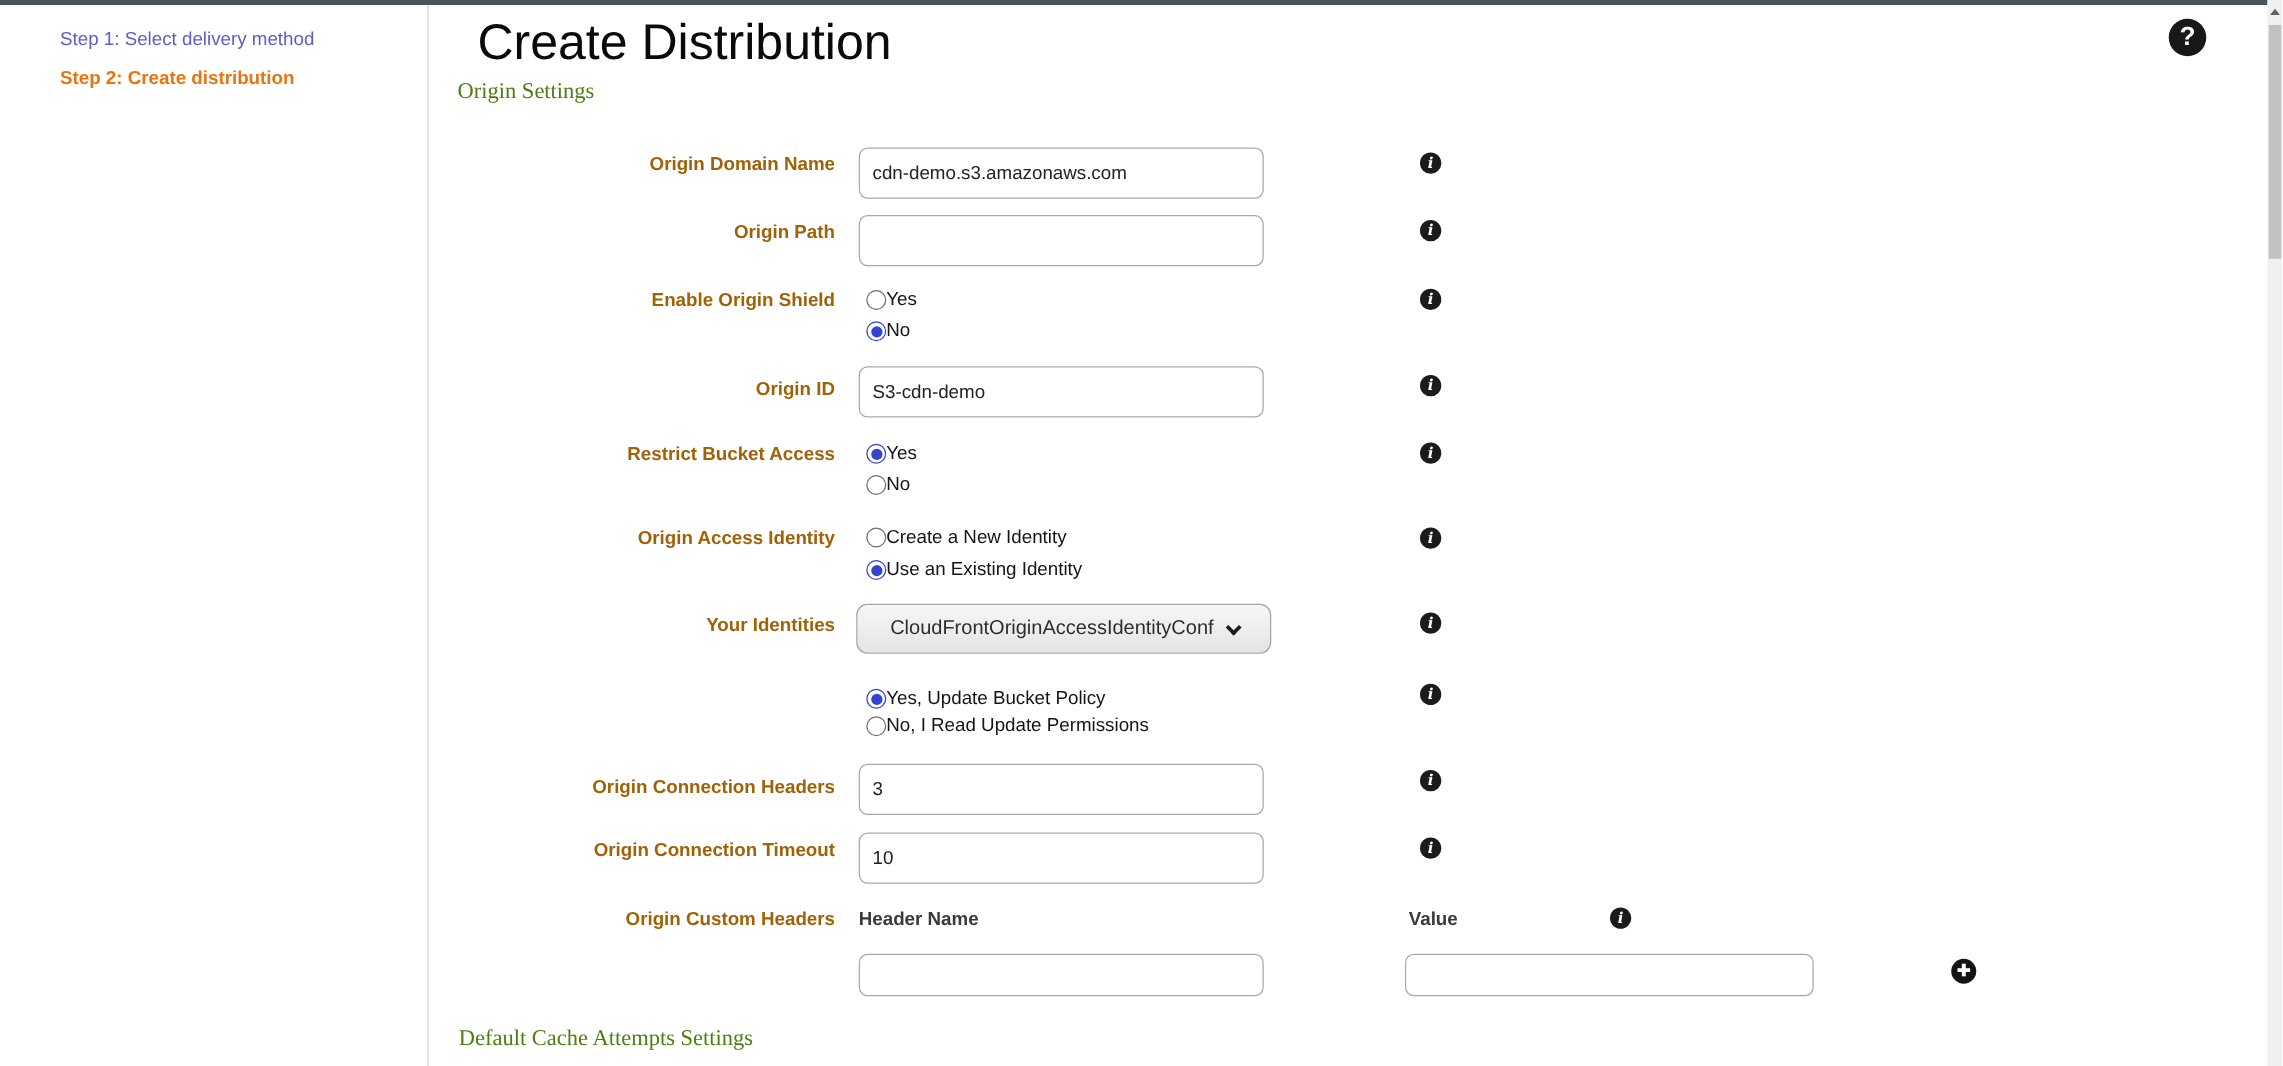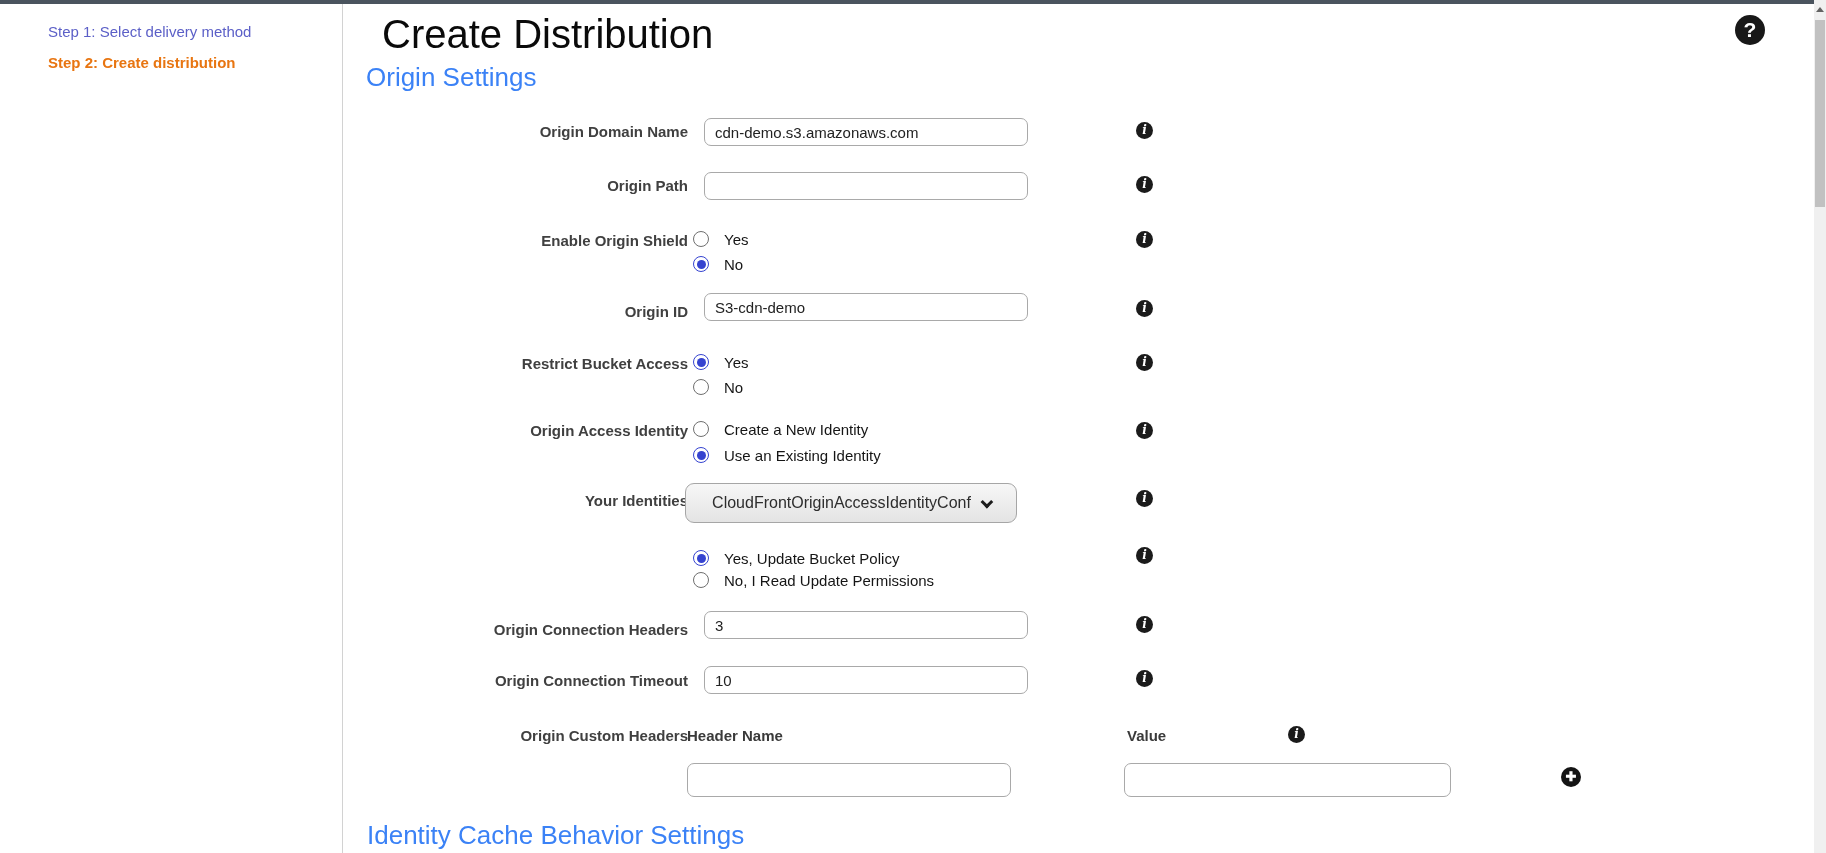--- a/index.html
+++ b/index.html
@@ -11,35 +11,35 @@
   .topbar { position:absolute; left:0; top:0; width:1814px; height:4px; background:#4a545e; }
 
   
   .divider { position:absolute; left:342px; top:4px; width:1px; height:849px; background:#d2d2d2; }
   .step { position:absolute; left:48px; font-size:15px; line-height:19px; cursor:pointer; }
   .step1 { top:22px; color:#5b5fc7; font-weight:400; }
   .step2 { top:53px; color:#e87511; font-weight:700; }
 
   
   .h1 { position:absolute; left:382px; top:12px; font-size:40px; font-weight:400; color:#0a0a0a; }
-  .h2 { position:absolute; font-size:26px; font-weight:400; color:#3b82f6; }
+  .h2 { position:absolute; font-size:18px; font-weight:400; color:#4d7c0f;font-family:Liberation Serif, serif; }
   .h2-origin { left:366px; top:62px; }
   .h2-cache  { left:367px; top:820px; }
 
   
-  .flabel { position:absolute; left:362px; width:326px; text-align:right;
-            font-size:15px; font-weight:700; color:#404040; line-height:19px; }
+  .flabel { position:absolute; left:342px; width:326px; text-align:right;
+            font-size:15px; font-weight:700; color:#a16207; line-height:19px; }
   .flabel2 { line-height:21px; }
-  .tinput { position:absolute; left:704px; width:324px; height:28px;
+  .tinput { position:absolute; left:687px; width:324px; height:41px;
             border:1px solid #a9a9a9; border-radius:7px; background:#fff;
             font-size:15px; color:#222; padding:0 10px;
             font-family:"Liberation Sans", sans-serif; }
   .collabel { position:absolute; font-size:15px; font-weight:700; color:#3a3a3a; line-height:19px; }
 
-  .ropt { position:absolute; display:flex; gap:15px; cursor:pointer; }
+  .ropt { position:absolute; display:flex; align-items:center; gap:0; cursor:pointer; }
   .radio { width:16px; height:16px; border-radius:50%; border:1px solid #6f6f6f;
            background:#fff; display:inline-block; position:relative; flex:0 0 16px; }
   .radio.checked { border-color:#3543d0; }
   .radio.checked::after { content:''; position:absolute; left:2.5px; top:2.5px;
            width:9px; height:9px; border-radius:50%; background:#3543d0; }
   .rtext { font-size:15px; color:#151515; line-height:18px; }
 
   .selectbox { position:absolute; left:685px; top:483px; width:332px; height:40px;
            border:1px solid #a6a6a6; border-radius:9px;
            background:linear-gradient(#f7f7f7,#e4e4e4);
@@ -71,21 +71,21 @@
 <div id="page">
 
   <div class="topbar"></div>
   <div class="divider"></div>
 
   <div class="step step1">Step 1: Select delivery method</div>
   <div class="step step2">Step 2: Create distribution</div>
 
   <div class="h1">Create Distribution</div>
   <div class="h2 h2-origin">Origin Settings</div>
-  <div class="h2 h2-cache">Identity Cache Behavior Settings</div>
+  <div class="h2 h2-cache">Default Cache Attempts Settings</div>
 
   <div class="helpbtn">?</div>
 
   <div class="flabel" style="top:122px">Origin Domain Name</div>
   <input class="tinput" style="top: 118px;" type="text" value="cdn-demo.s3.amazonaws.com">
   <div class="info" style="left:1136px;top:122px">i</div>
 
   <div class="flabel" style="top:176px">Origin Path</div>
   <input class="tinput" style="top: 172px;" type="text" value="">
   <div class="info" style="left:1136px;top:176px">i</div>

